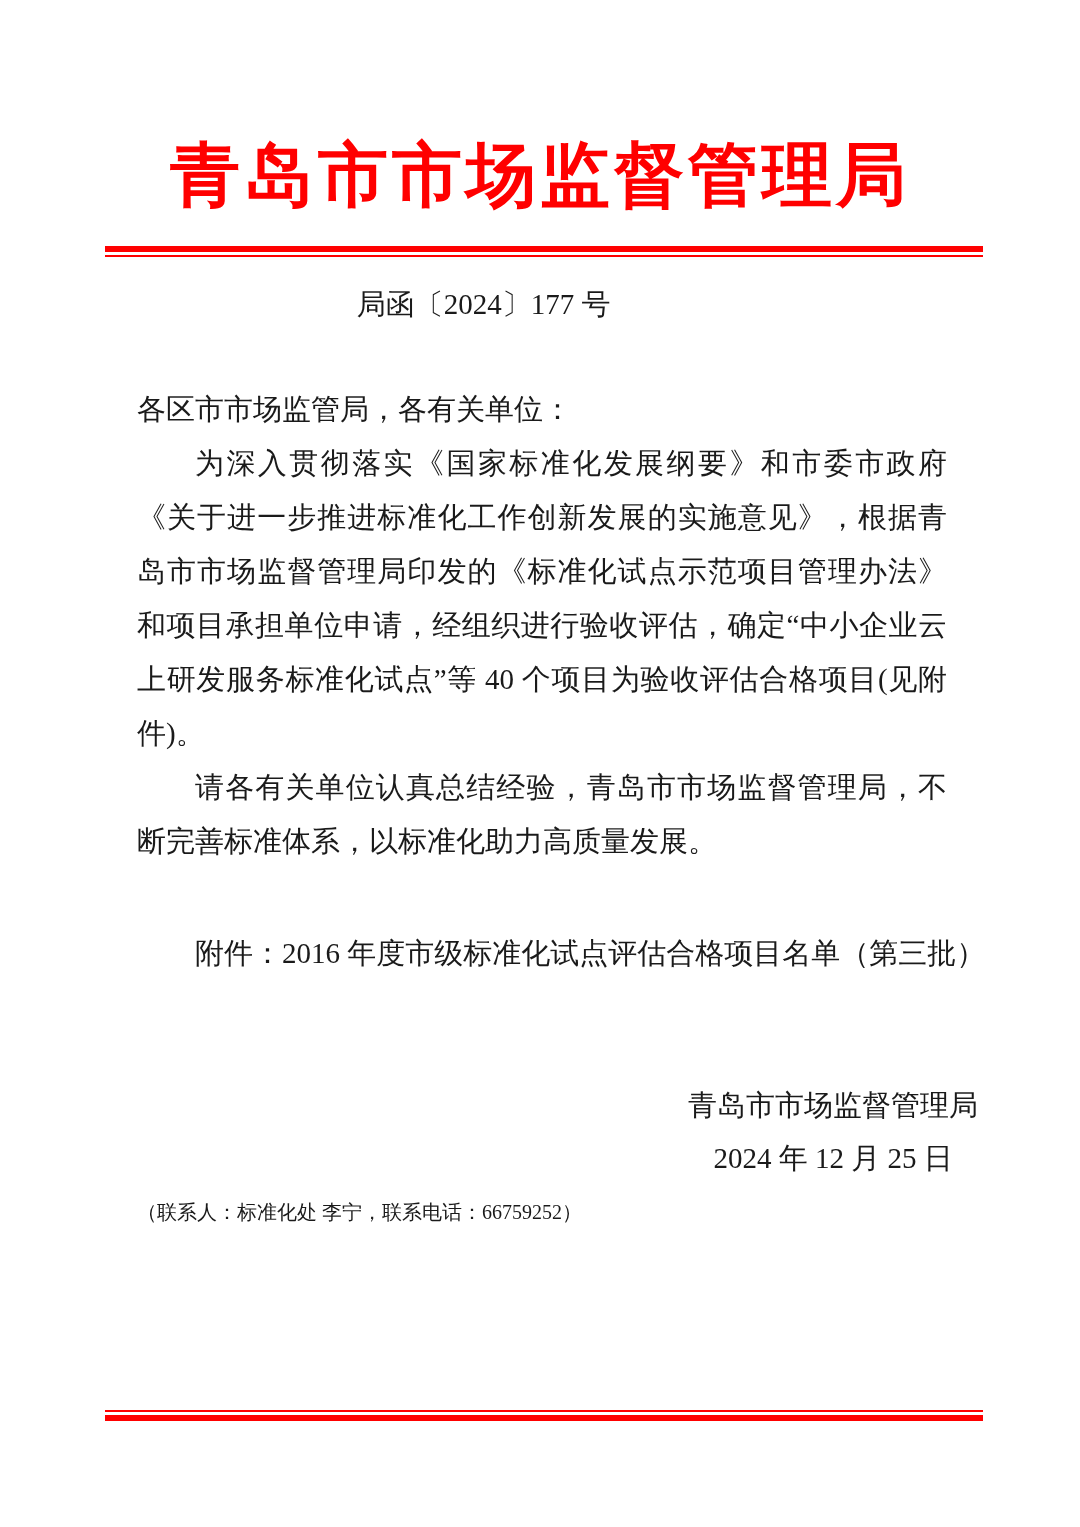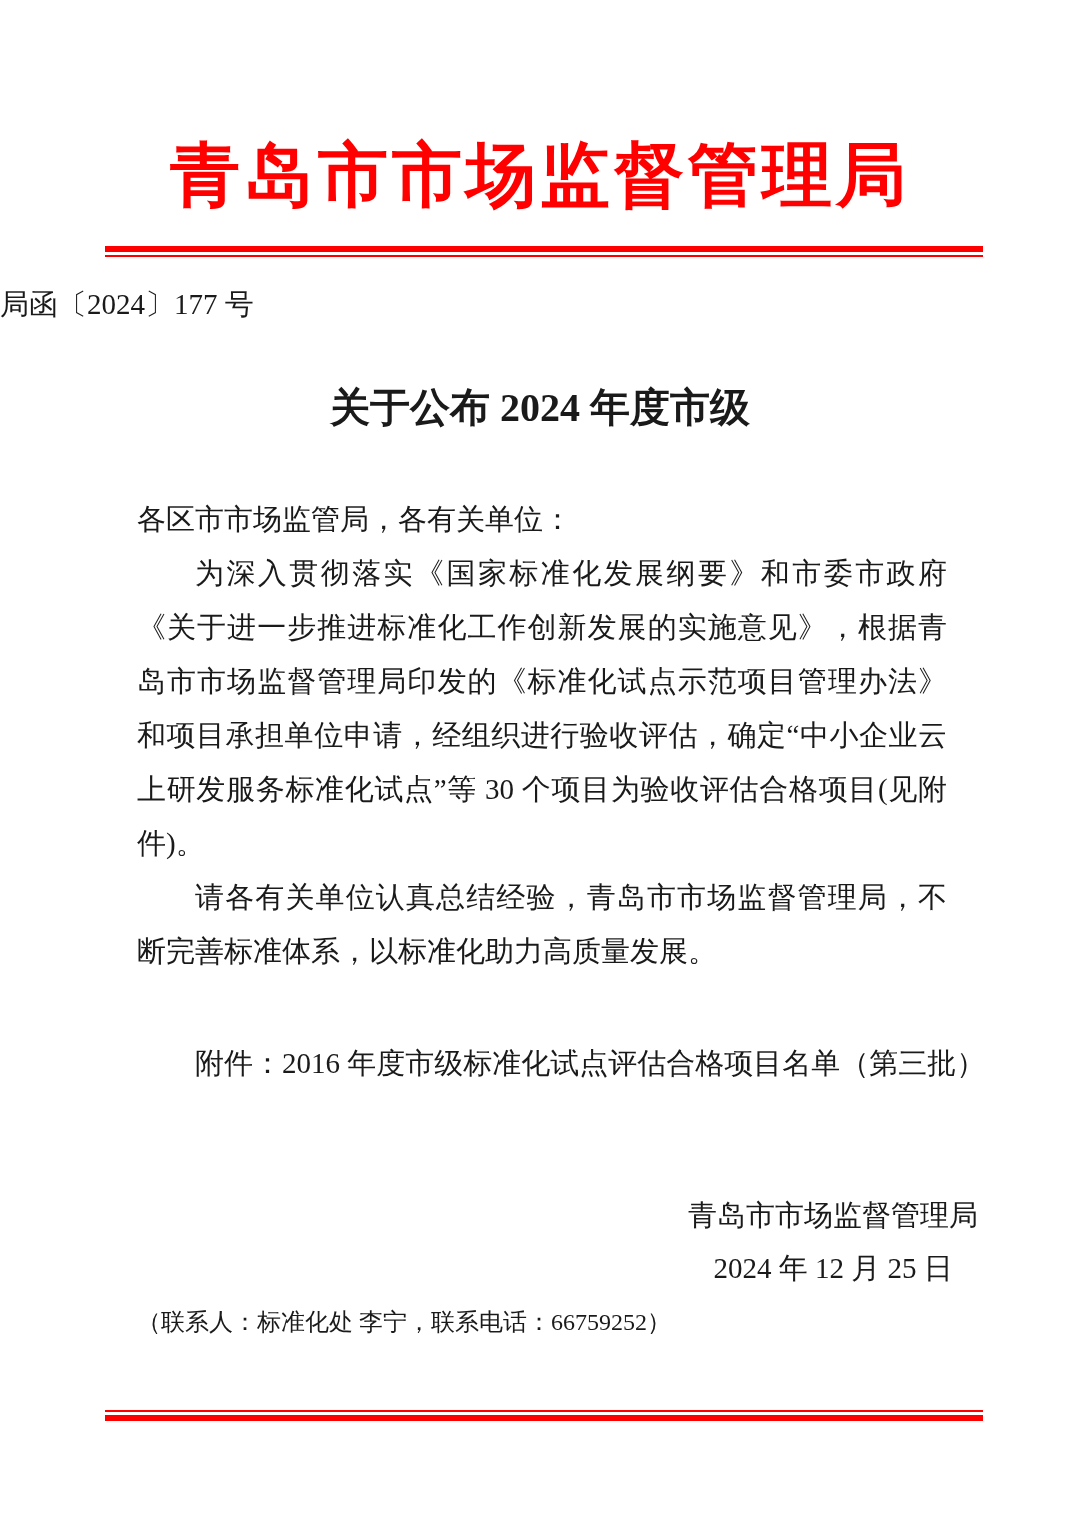--- a/index.html
+++ b/index.html
@@ -32,21 +32,21 @@
   .rule{margin-left:105px;margin-right:97px;}
   .rule-top{margin-top:29px;}
   .rule .thick{height:6px;background:var(--accent);}
   .rule .gap{height:3px;background:transparent;}
   .rule .thin{height:2px;background:var(--accent);}
   
   .doc-number{
     margin-top:27px;
     margin-right:97px;
     padding-right:16px;
-    text-align:left;
+    text-align:center;
     font-size:29px;
     line-height:40px;
     white-space:nowrap;
   }
   
   .doc-title{
     margin-top:57px;
     text-align:center;
     font-size:40px;
     font-weight:bold;
@@ -72,21 +72,21 @@
   
   .signature-block{
     margin:99px 102px 0 auto;
     width:max-content;
     text-align:center;
     font-size:29px;
     line-height:53px;
   }
   .contact{
     margin:0 133px 0 137px;
-    font-size:24px;
+    font-size:20px;
     line-height:54px;
     white-space:nowrap;
   }
   
   .rule-bottom{
     position:absolute;
     left:105px;
     right:97px;
     top:1410px;
     margin:0;
@@ -101,26 +101,25 @@
 
   <div class="rule rule-top">
     <div class="thick"></div>
     <div class="gap"></div>
     <div class="thin"></div>
   </div>
 
   <div class="doc-number">局函〔2024〕177 号</div>
 
   <h2 class="doc-title">
-    <span>关于公布 2024 年度市级</span>
   </h2>
 
   <div class="body-text">
     <p class="salutation">各区市市场监管局，各有关单位：</p>
-    <p class="indent">为深入贯彻落实《国家标准化发展纲要》和市委市政府《关于进一步推进标准化工作创新发展的实施意见》，根据青岛市市场监督管理局印发的《标准化试点示范项目管理办法》和项目承担单位申请，经组织进行验收评估，确定“中小企业云上研发服务标准化试点”等 30 个项目为验收评估合格项目(见附件)。</p>
+    <p class="indent">为深入贯彻落实《国家标准化发展纲要》和市委市政府《关于进一步推进标准化工作创新发展的实施意见》，根据青岛市市场监督管理局印发的《标准化试点示范项目管理办法》和项目承担单位申请，经组织进行验收评估，确定“中小企业云上研发服务标准化试点”等 40 个项目为验收评估合格项目(见附件)。</p>
     <p class="indent">请各有关单位认真总结经验，青岛市市场监督管理局，不断完善标准体系，以标准化助力高质量发展。</p>
   </div>
 
   <p class="attachment">附件：2016 年度市级标准化试点评估合格项目名单（第三批）</p>
 
   <div class="signature-block">
     <div>青岛市市场监督管理局</div>
     <div>2024 年 12 月 25 日</div>
   </div>
 

